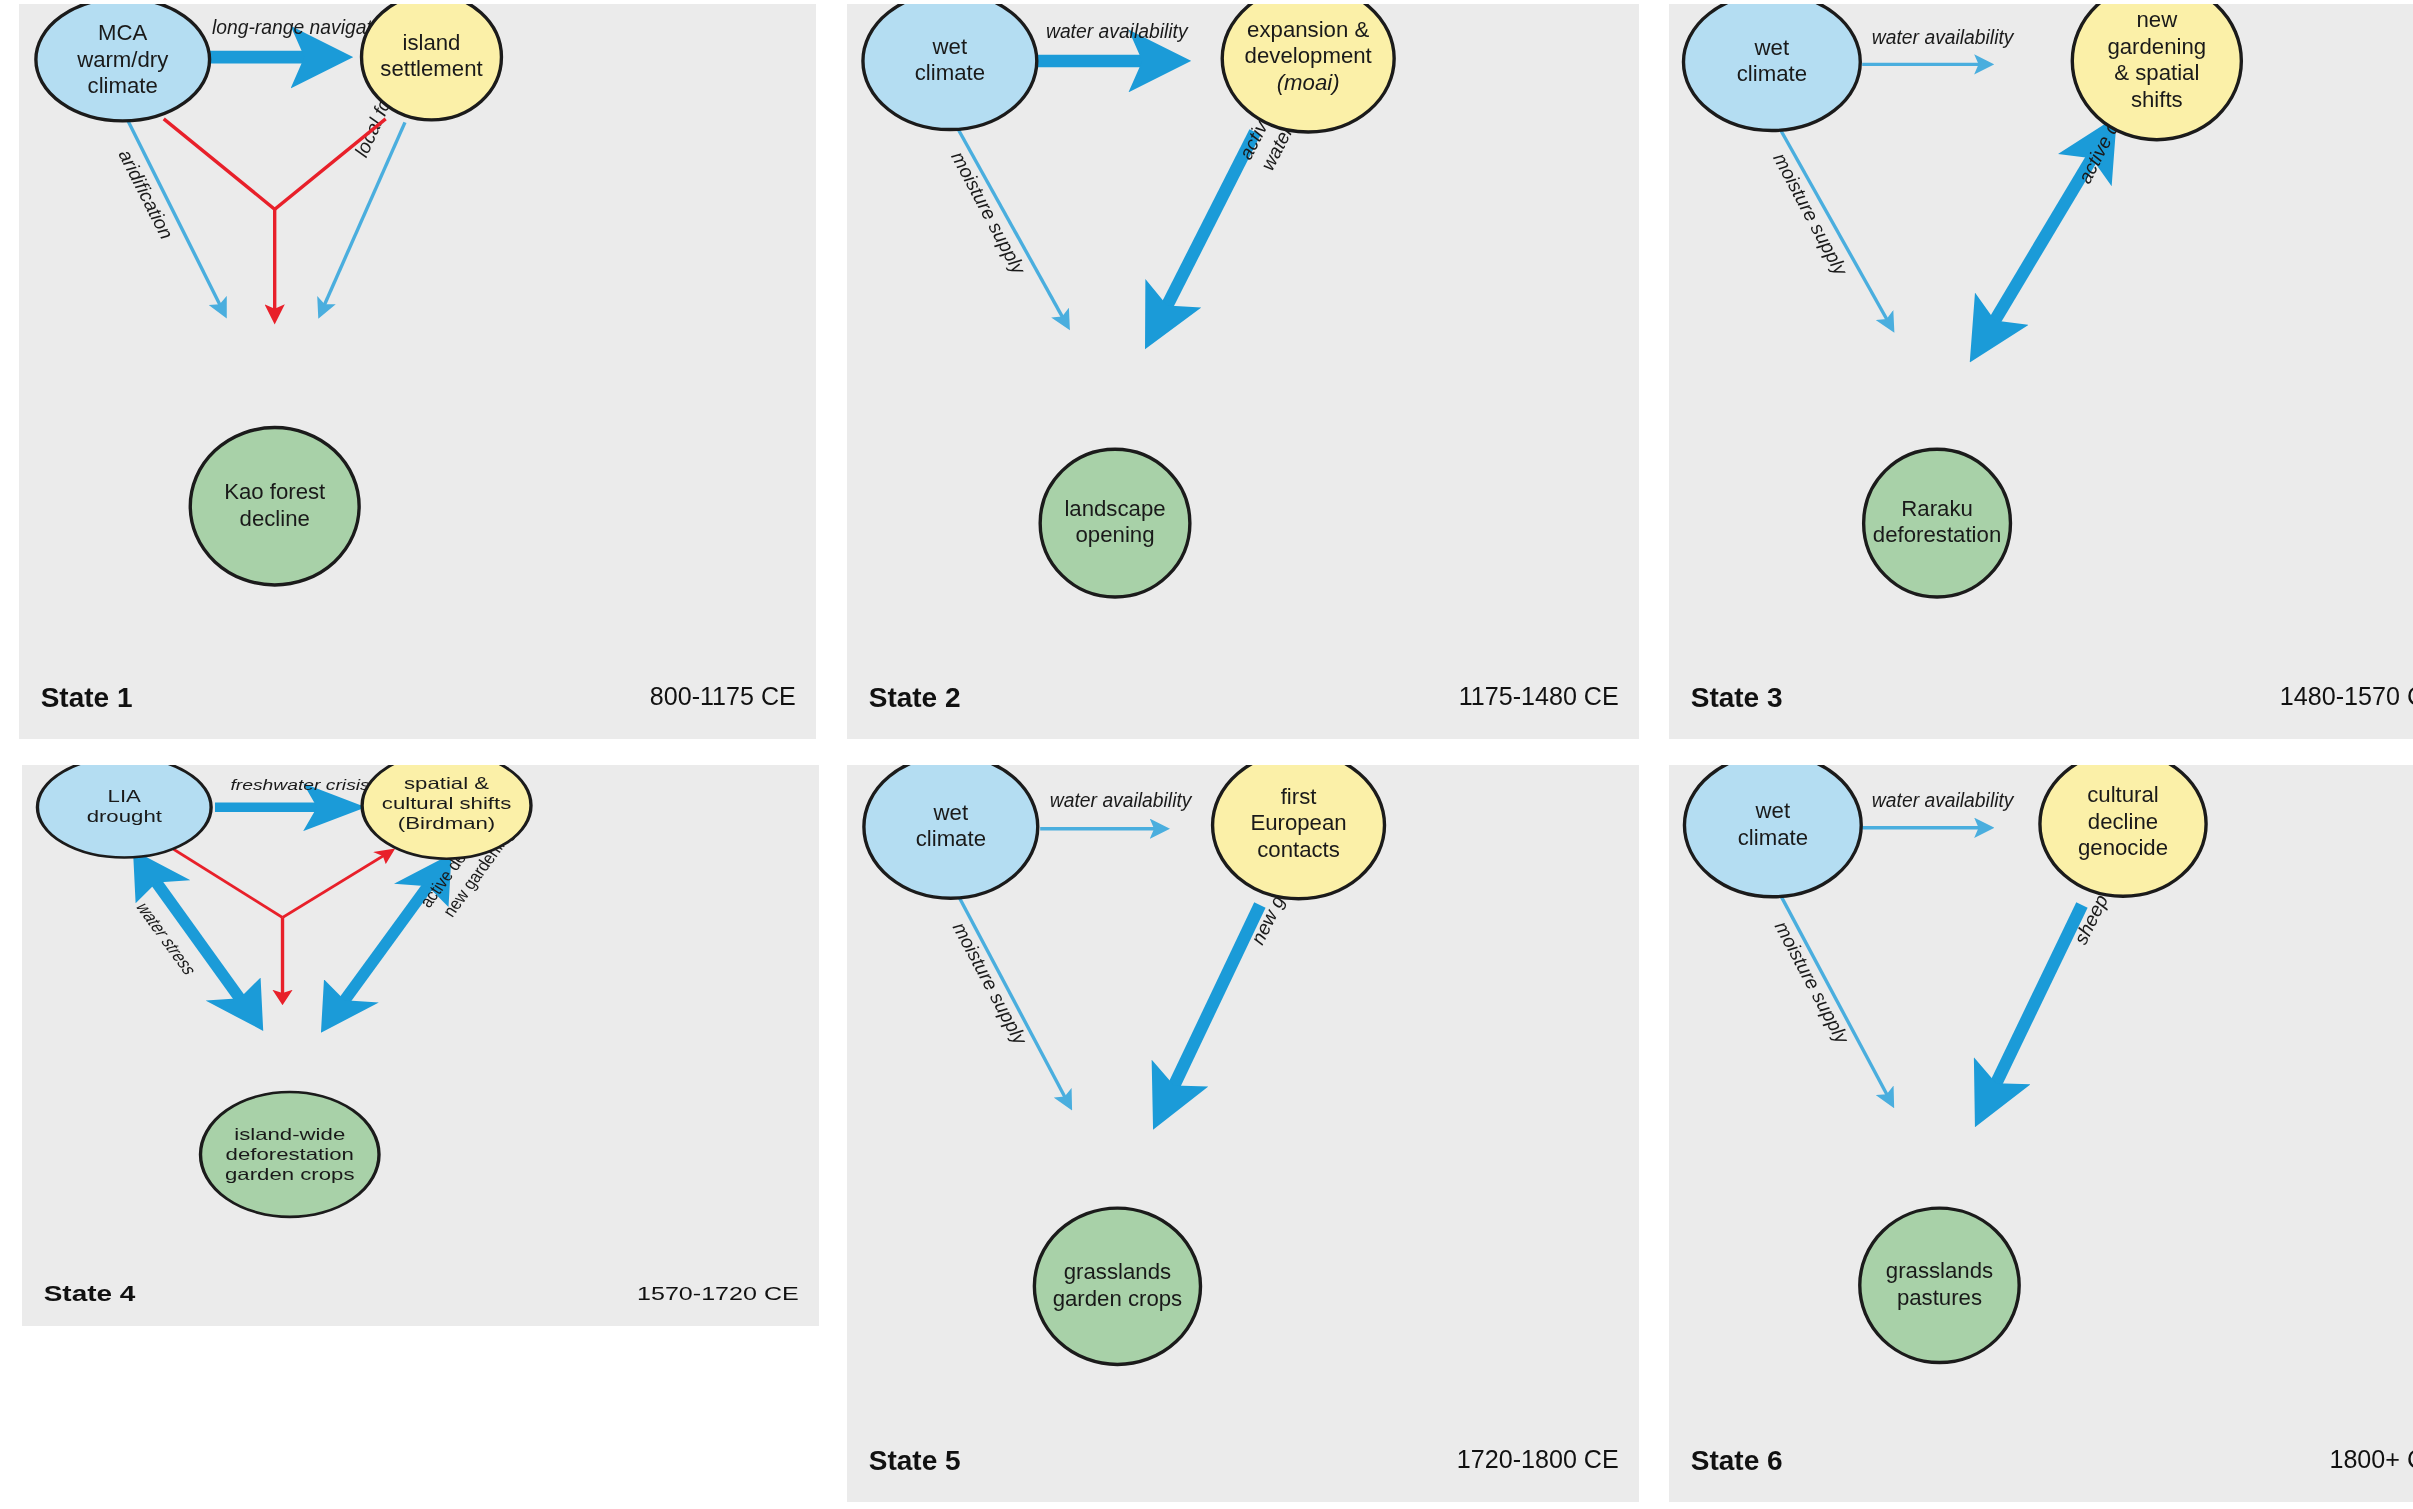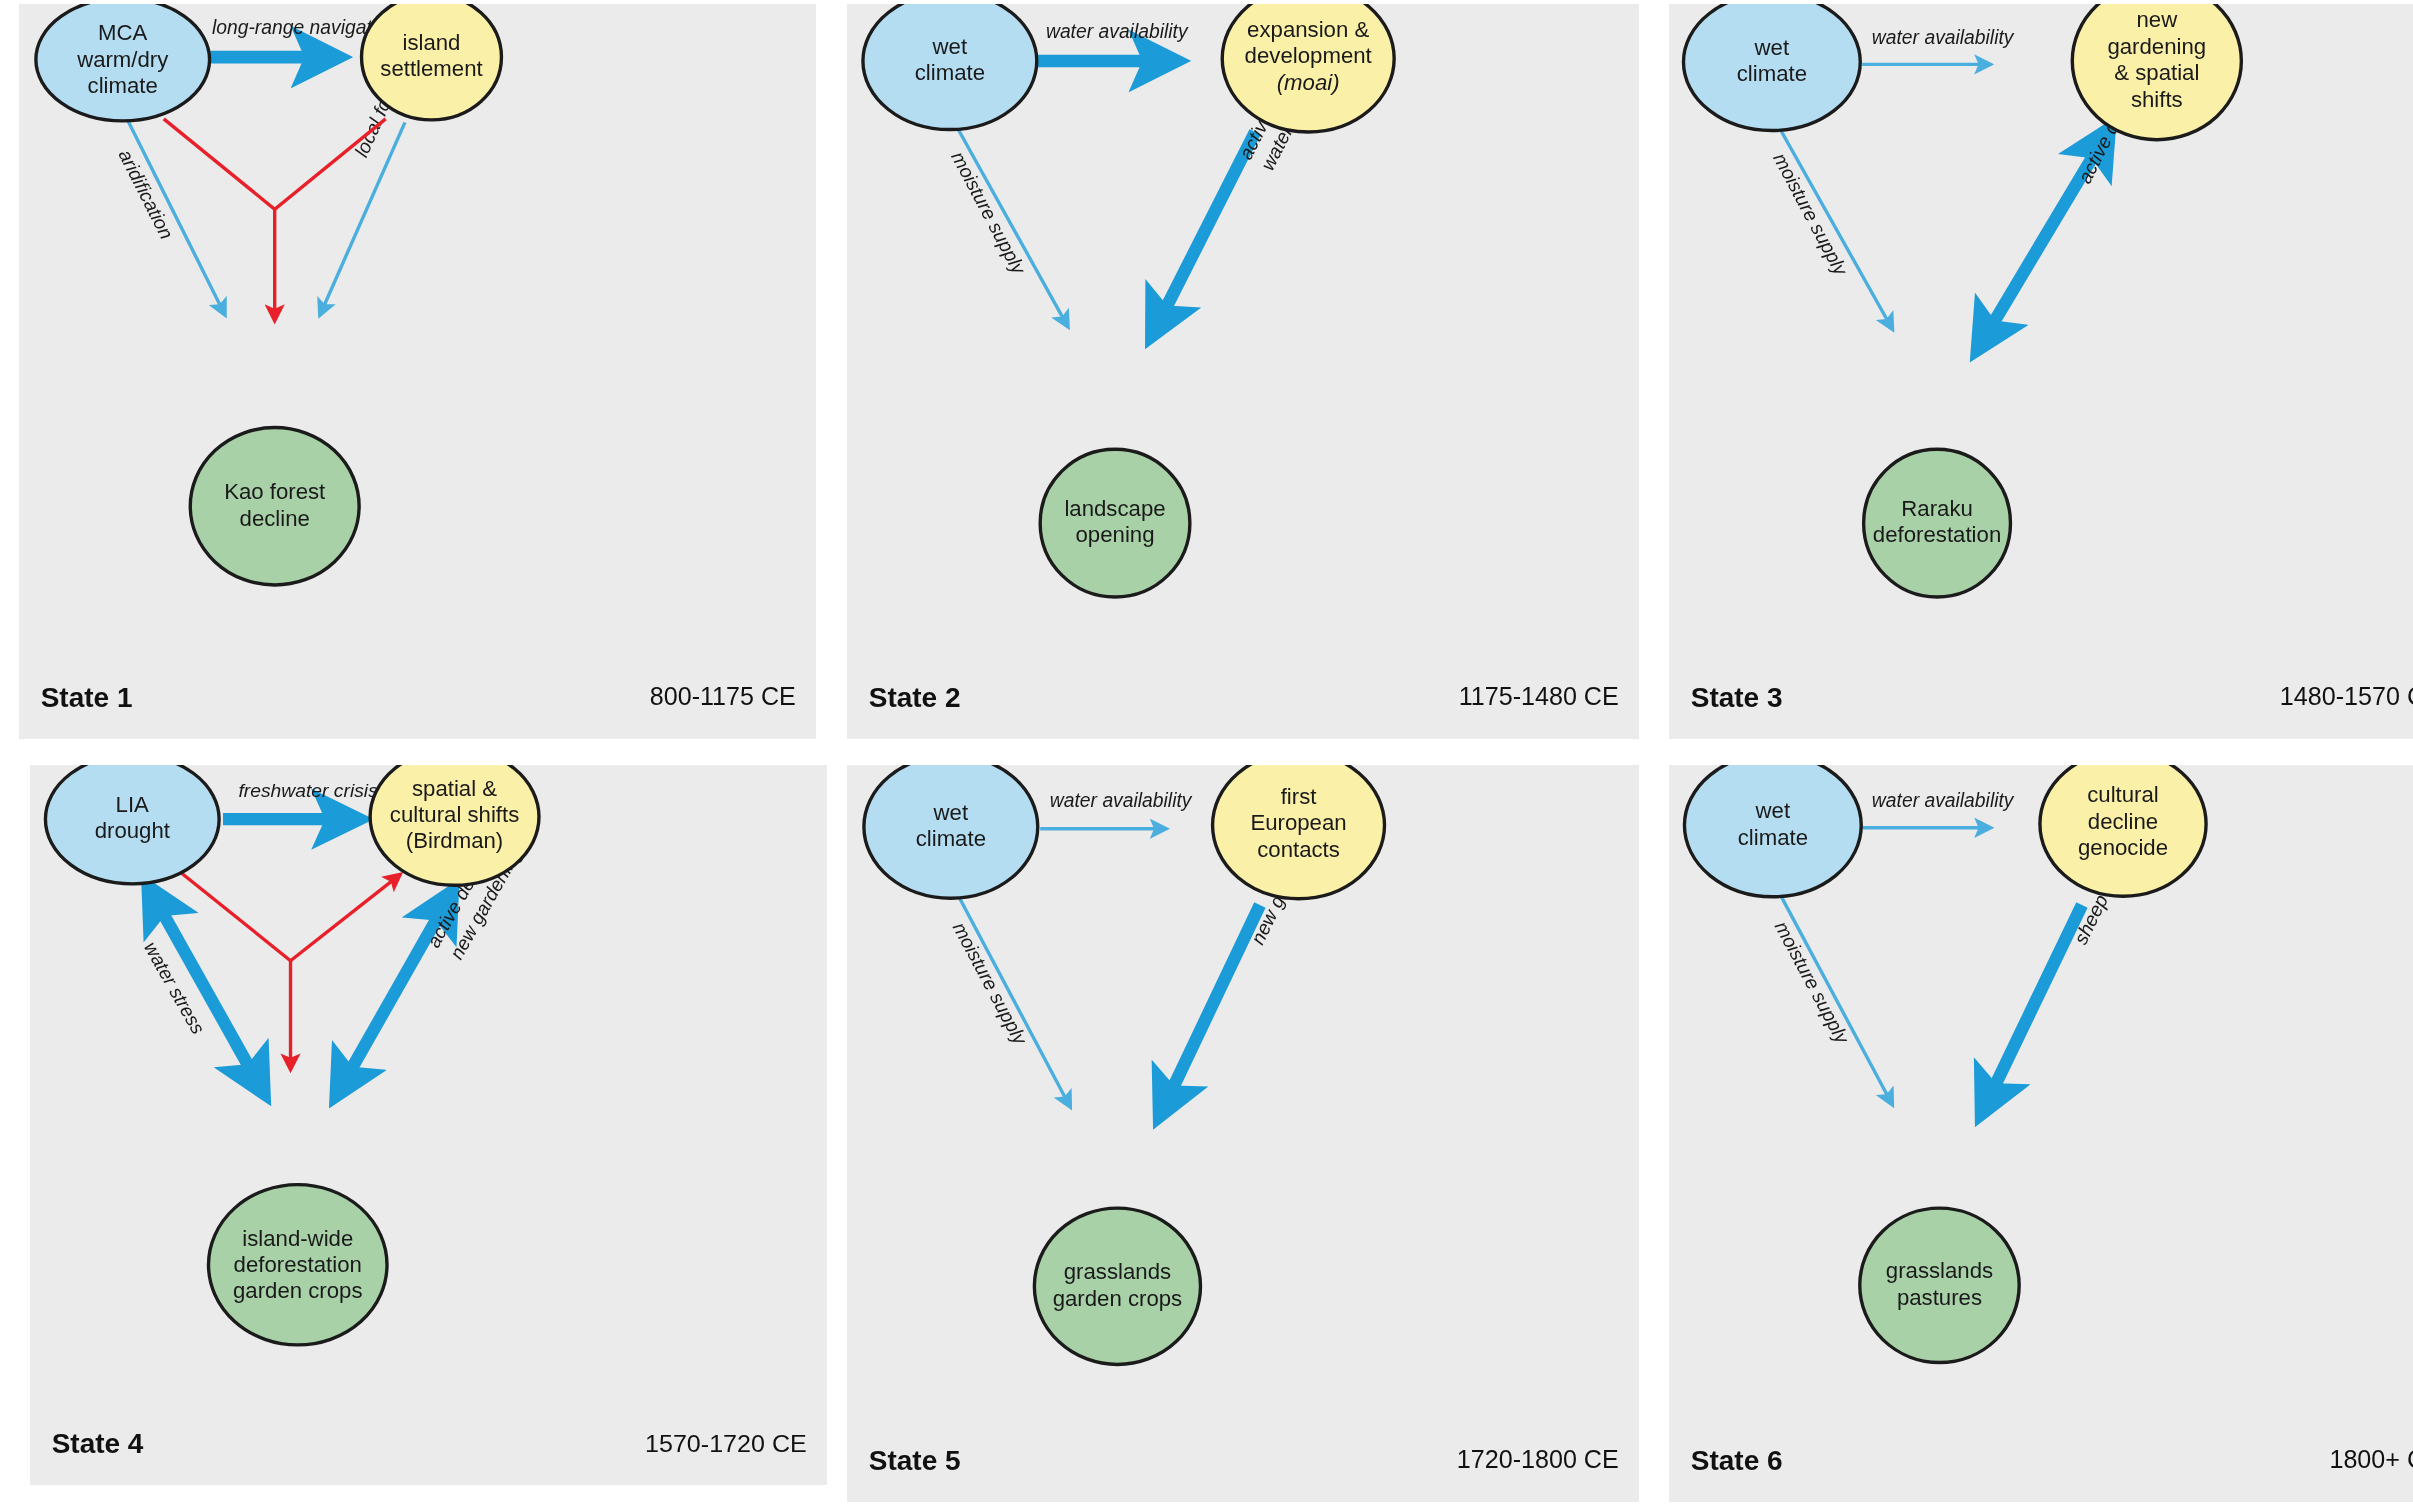--- a/index.html
+++ b/index.html
@@ -169,21 +169,21 @@
     <ellipse class="circ" cx="555" cy="1075" rx="152" ry="153" fill="#a8d1a8" stroke-width="7"></ellipse>
     <text class="node-label" x="555" y="1060">Raraku</text>
     <text class="node-label" x="555" y="1115">deforestation</text>
   </g>
 
   <text class="state-label" x="45" y="1455">State 3</text>
   <text class="date-label" x="1600" y="1452" text-anchor="end">1480-1570 CE</text>
 </svg>
 </div>
 
-<div class="panel" style="left:30px;top:765px;width:797px;height:720px;">
+<div class="panel" style="left:22px;top:765px;width:797px;height:561px;">
 <svg viewBox="0 0 1652 1527" preserveAspectRatio="none">
   <defs>
     <marker id="m-blue-thick-4" markerWidth="5" markerHeight="5" refX="2.2" refY="2.5" orient="auto">
             <path d="M0,0 L5,2.5 L0,5 L1.1,2.5 Z" fill="#1b9bd8"></path>
           </marker>
     <marker id="m-blue-thick-4s" markerWidth="5" markerHeight="5" refX="2.2" refY="2.5" orient="auto-start-reverse">
             <path d="M0,0 L5,2.5 L0,5 L1.1,2.5 Z" fill="#1b9bd8"></path>
           </marker>
     <marker id="m-red-4" markerWidth="6" markerHeight="6" refX="2.6" refY="3" orient="auto">
             <path d="M0,0 L6,3 L0,6 L1.3,3 Z" fill="#e8202a"></path>

